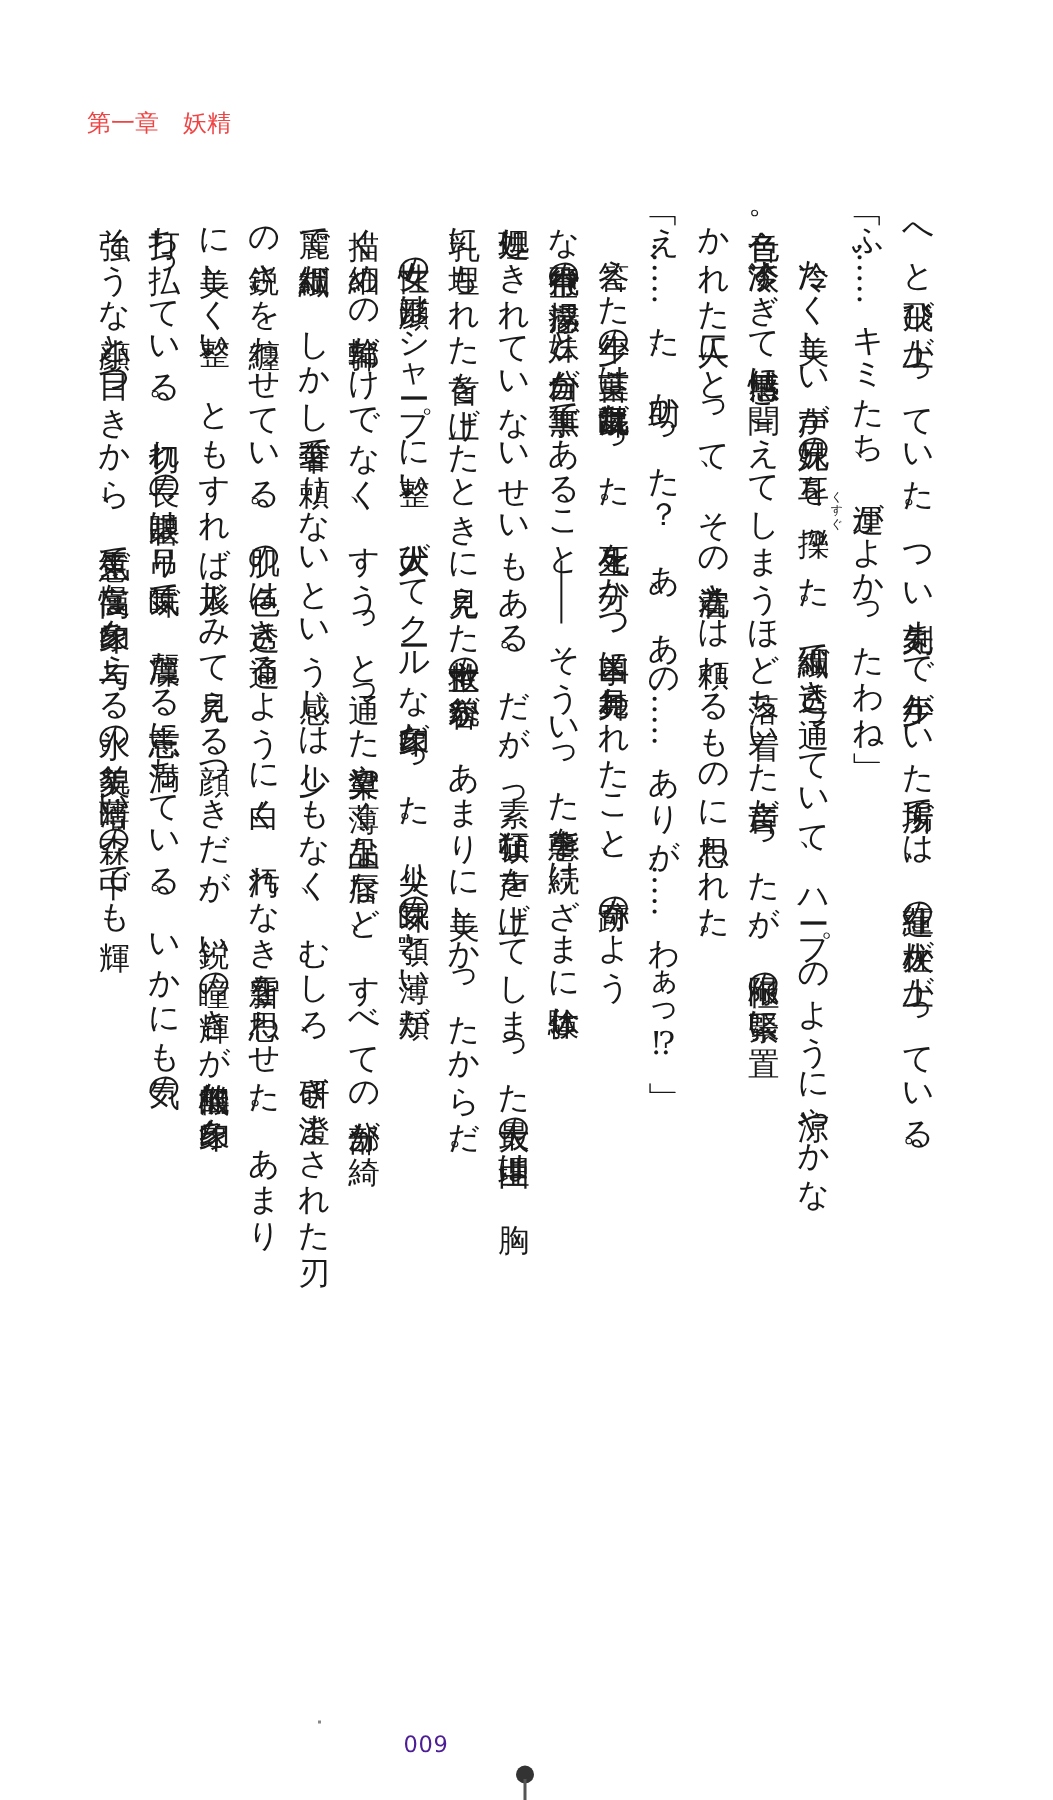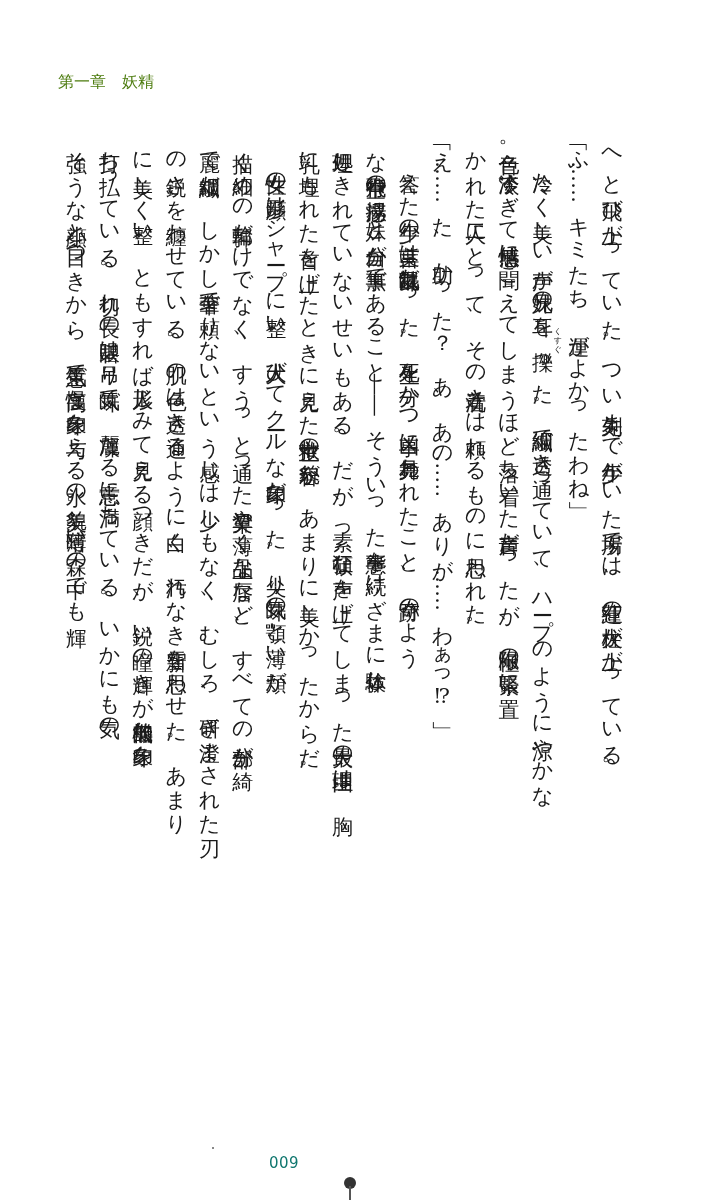--- a/index.html
+++ b/index.html
@@ -14,21 +14,21 @@
     overflow: hidden;
     font-family: "DejaVu Serif", "Liberation Serif", serif;
     color: #1a1a1a;
   }
   .chapter-header {
     position: absolute;
     left: 58px;
     top: 72px;
     font-size: 16px;
     letter-spacing: 0px;
-    color: #4d7c0f;
+    color: #ef4444;
     white-space: pre;
   }
   .body-text {
     position: absolute;
     top: 137px;
     right: 74px;
     height: 846px;
     width: 570px;
     writing-mode: vertical-rl;
     -webkit-writing-mode: vertical-rl;
@@ -47,21 +47,21 @@
     font-size: 8px;
   }
   .page-number {
     position: absolute;
     left: 0;
     width: 568px;
     top: 1154px;
     text-align: center;
     font-family: "DejaVu Sans", "Liberation Sans", sans-serif;
     font-size: 15px;
-    color: #0f766e;
+    color: #4c1d95;
     letter-spacing: 0.5px;
   }
   .page-pin {
     position: absolute;
     left: 344px;
     top: 1177px;
     width: 12px;
     height: 12px;
     border-radius: 50%;
     background: #333;

